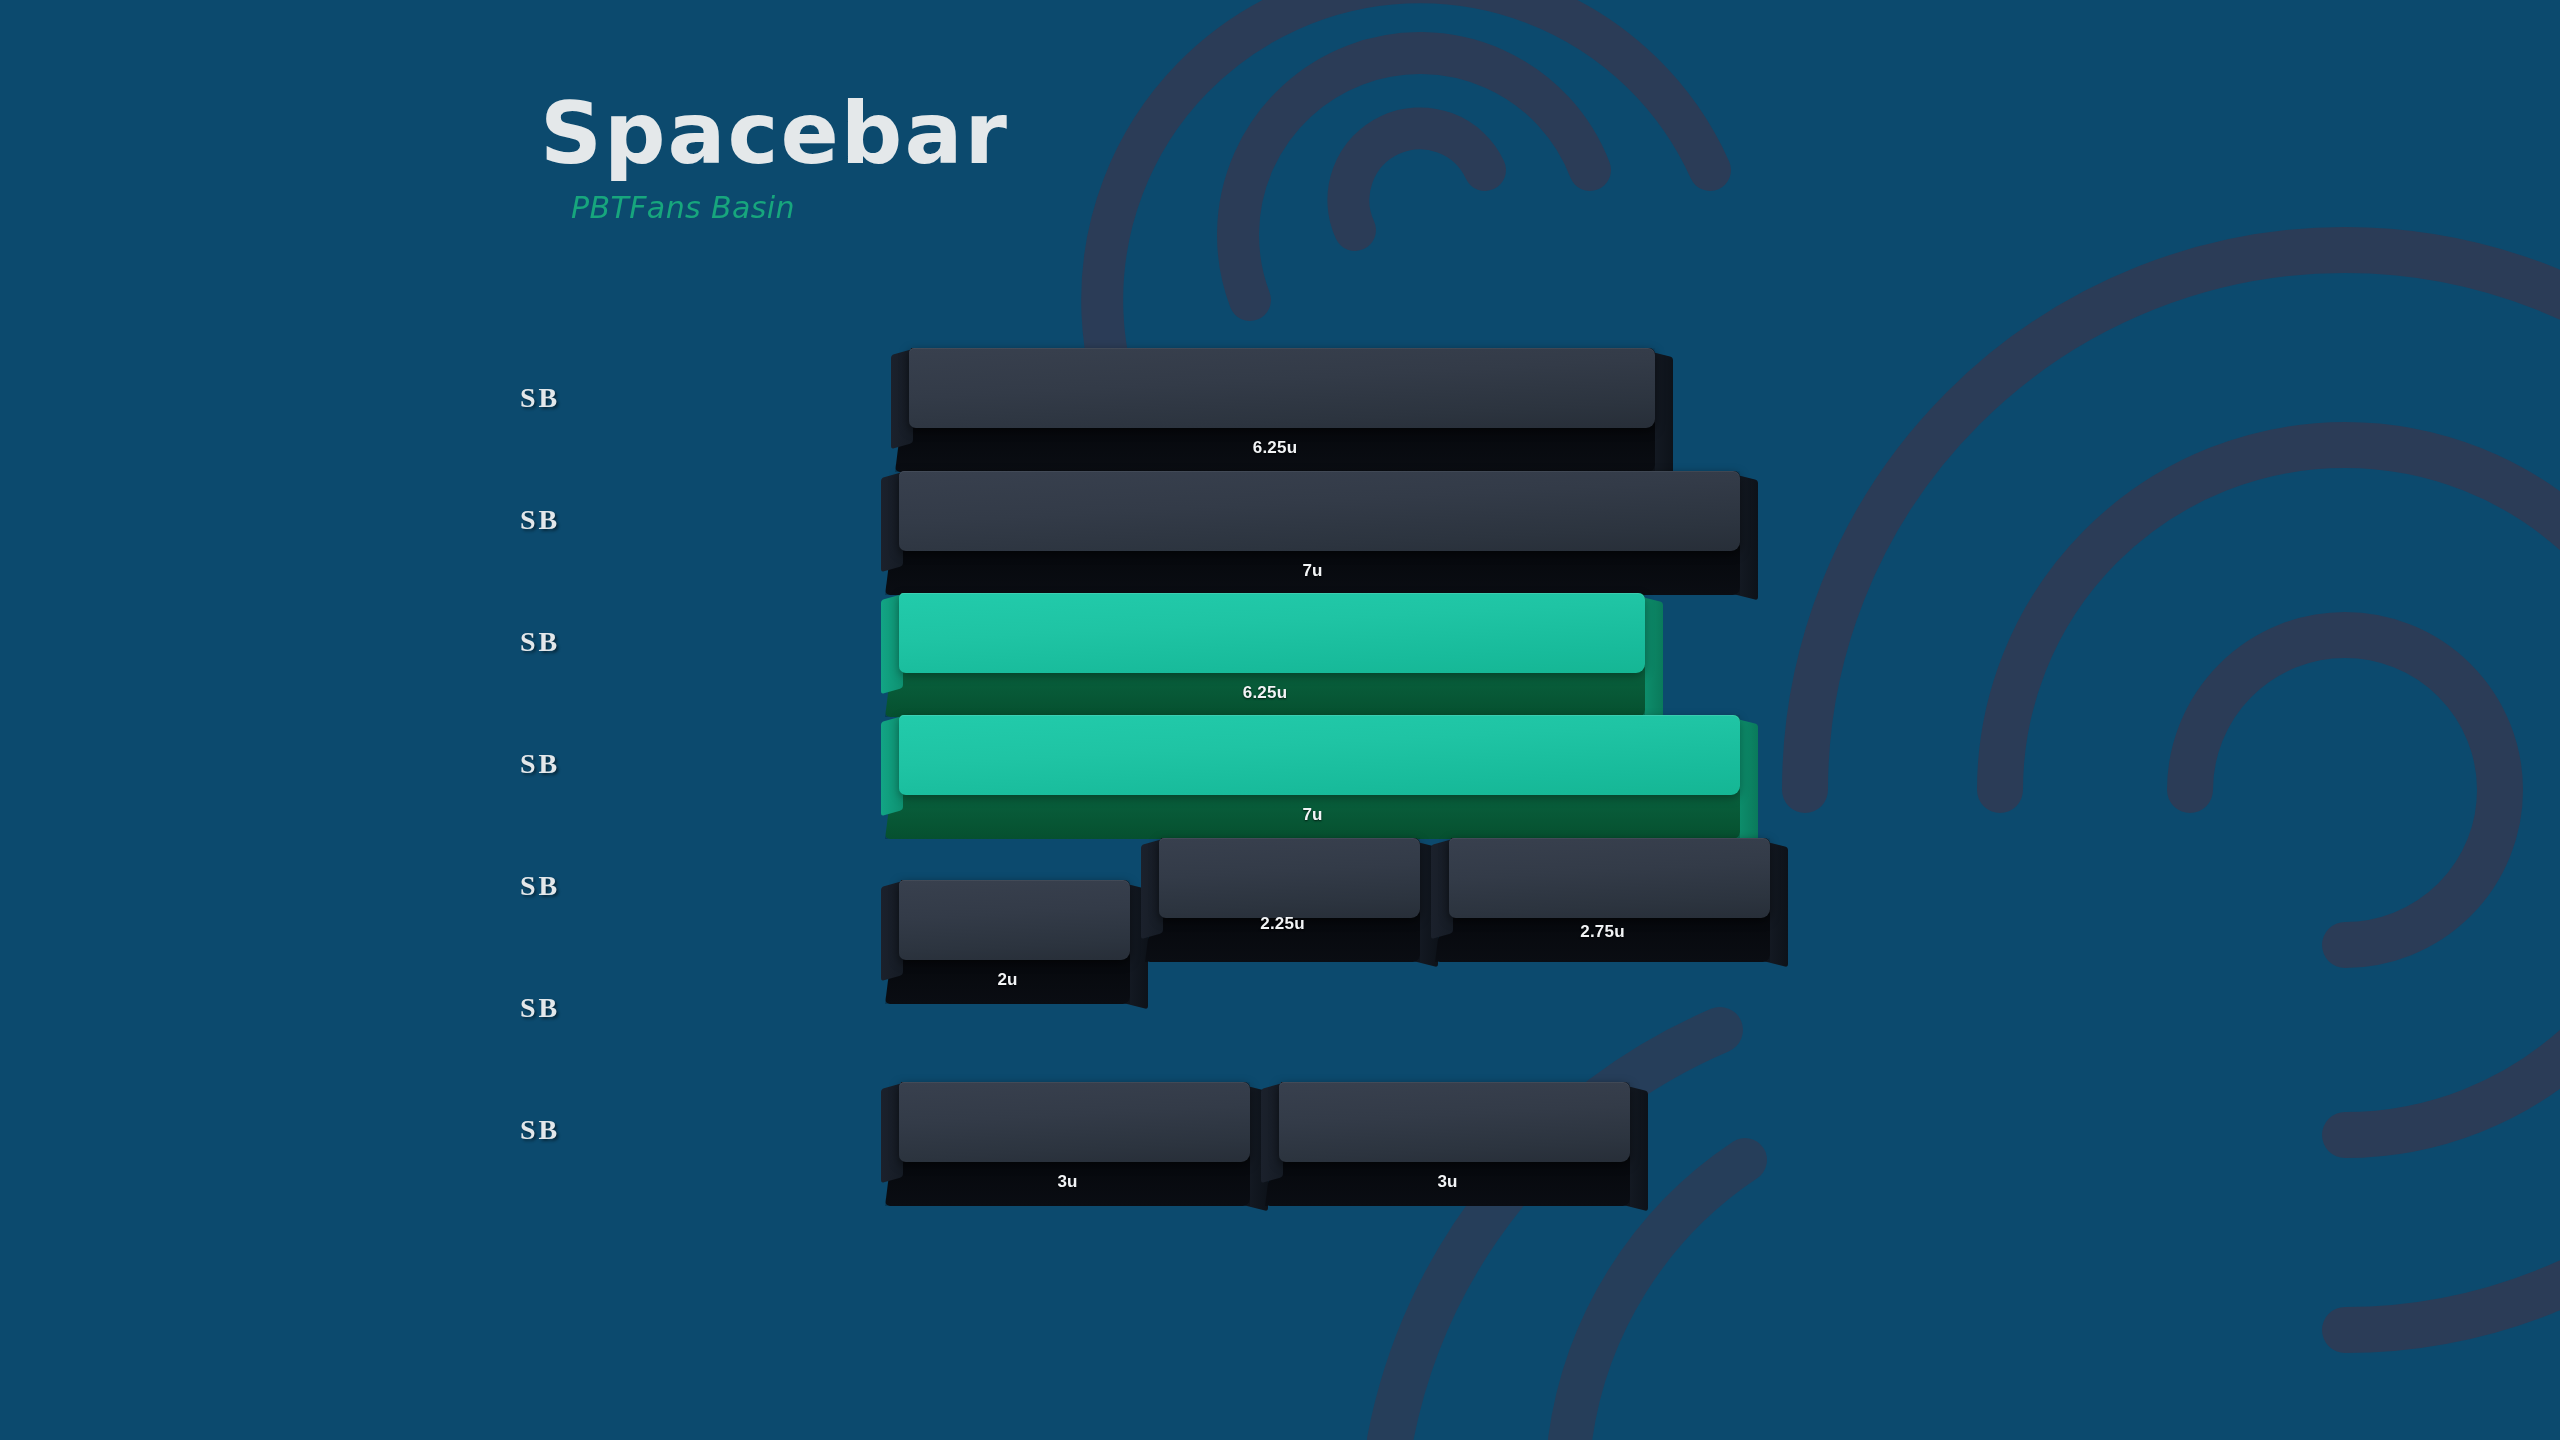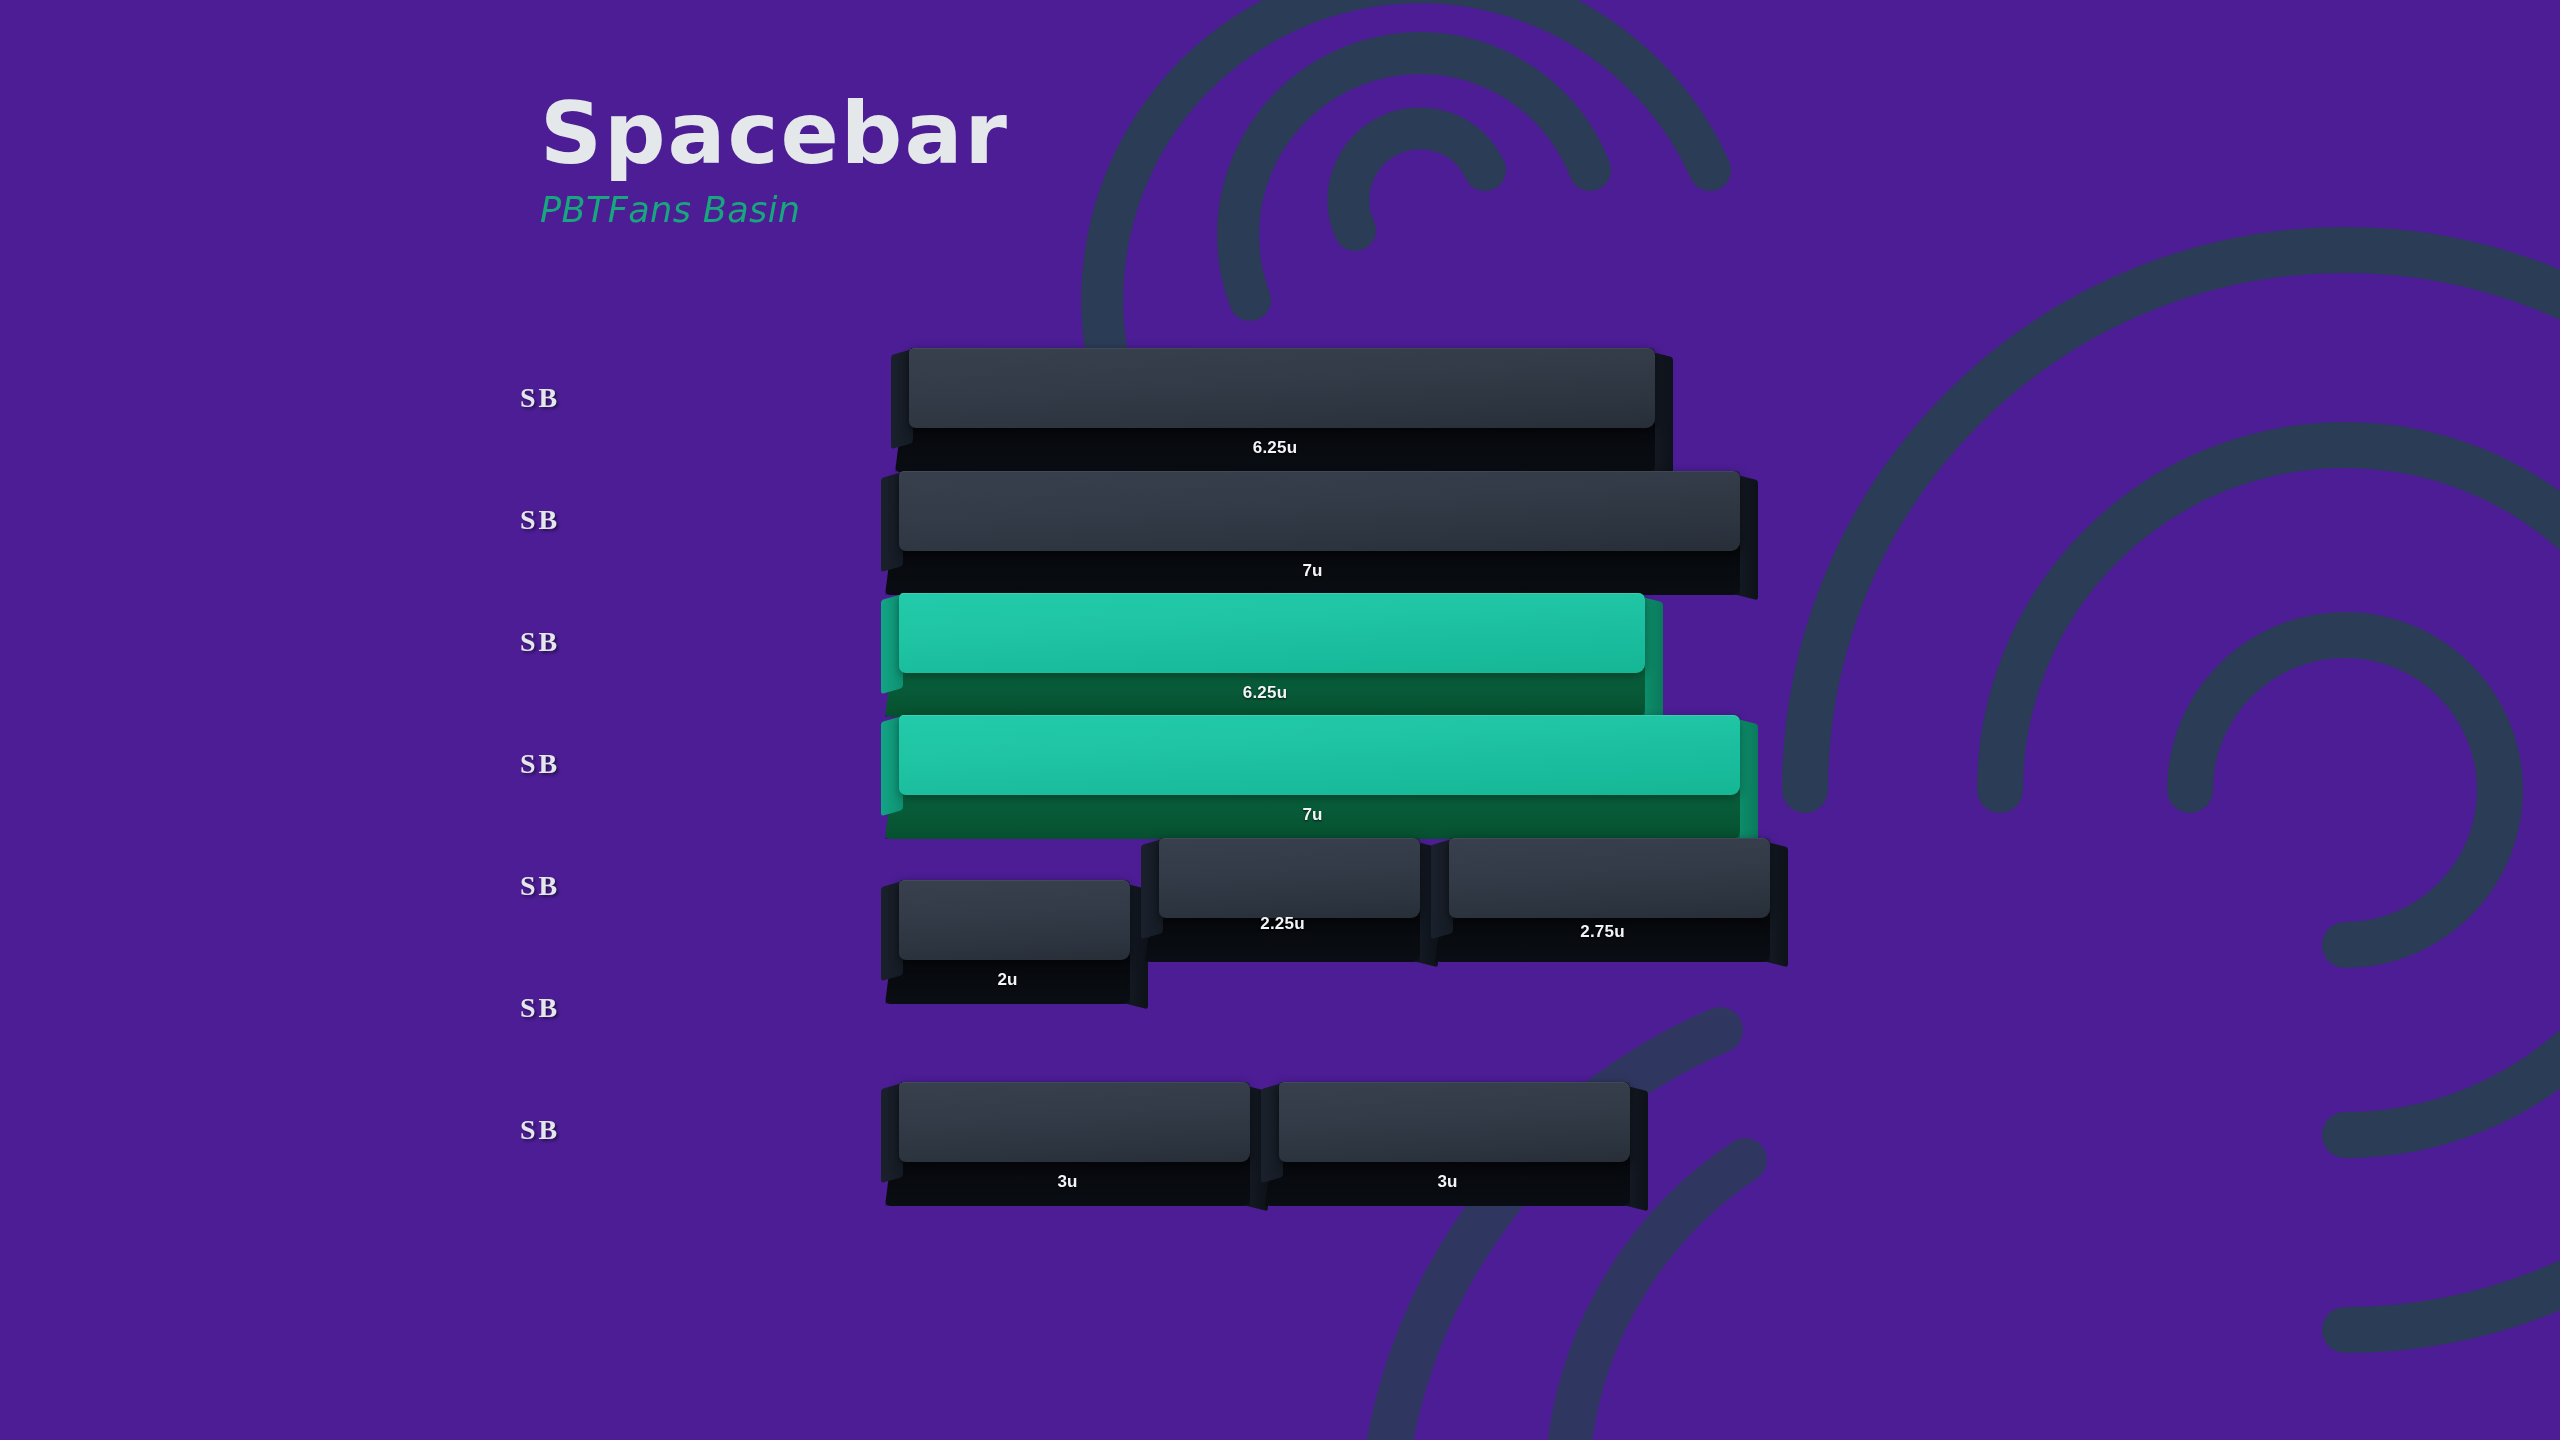--- a/index.html
+++ b/index.html
@@ -5,21 +5,21 @@
 <style>
   html, body {
     margin: 0;
     padding: 0;
     background: #1e2a3d;
   }
   #stage {
     position: relative;
     width: 2560px;
     height: 1440px;
-    background: #4c1d95;
+    background: #0c4a6e;
     overflow: hidden;
     font-family: "Liberation Sans", sans-serif;
   }
 
   
   #bg-decor {
     position: absolute;
     inset: 0;
     width: 2560px;
     height: 1440px;
@@ -39,26 +39,27 @@
     font-weight: 700;
     letter-spacing: 2px;
     color: #e4e8ea;
     line-height: 1;
     margin: 0;
     white-space: nowrap;
   }
   #page-subtitle {
     font-family: "DejaVu Sans", sans-serif;
     font-style: italic;
-    font-size: 35px;
+    font-size: 30px;
     font-weight: 400;
     letter-spacing: 0.4px;
     color: #17a67d;
     margin-top: 14px;
     white-space: nowrap;
+    margin-left: 31px;
   }
 
   
   .row-label {
     position: absolute;
     left: 520px;
     font-family: "Liberation Serif", serif;
     font-weight: 700;
     font-size: 28px;
     letter-spacing: 3px;

